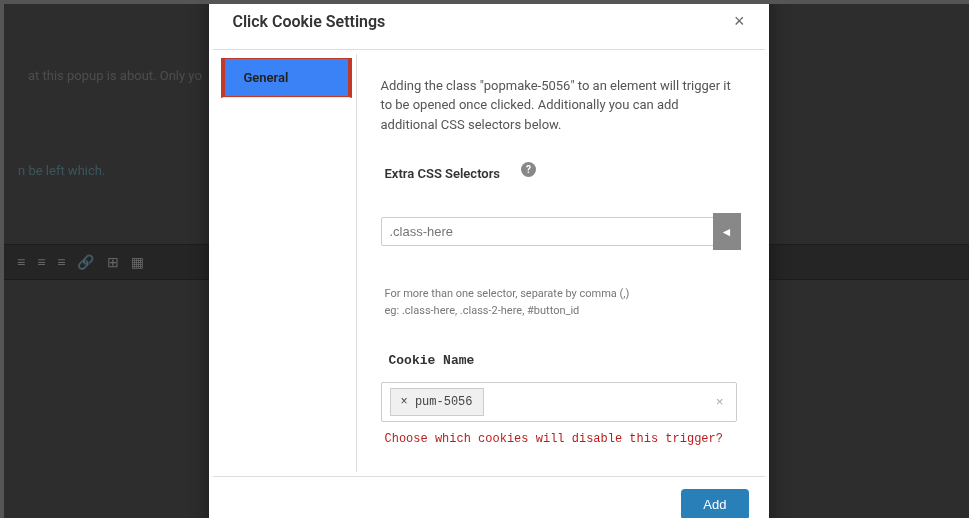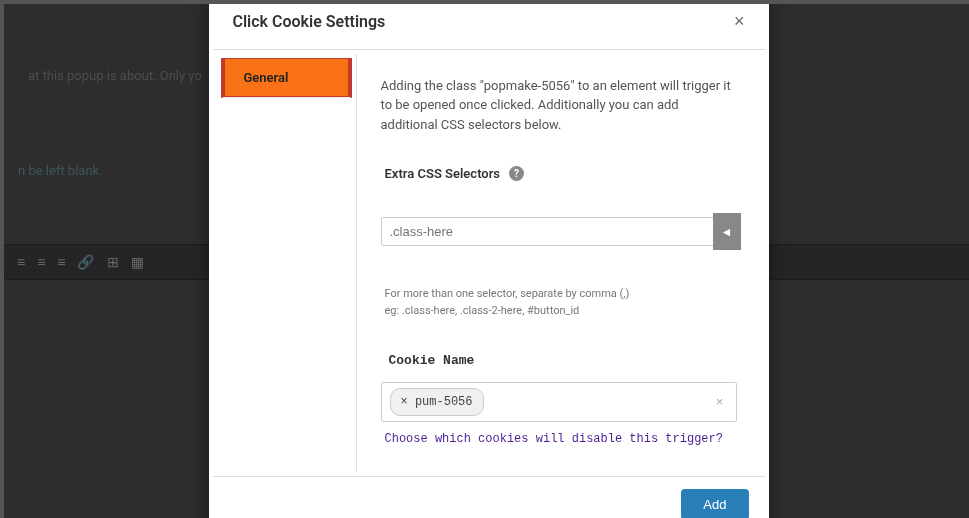--- a/index.html
+++ b/index.html
@@ -113,21 +113,21 @@
 
     .nav-item {
       padding: 12px 16px;
       cursor: pointer;
       font-size: 13px;
       color: #333;
       border-bottom: 1px solid #eee;
     }
 
     .nav-item.active {
-      background: #f97316;
+      background: #3b82f6;
       border-left: 3px solid #c0392b;
       border-right: 3px solid #c0392b;
       font-weight: 600;
       color: #222;
       box-shadow: inset 0 0 0 1px #c0392b;
     }
 
     
     .modal-content {
       flex: 1;
@@ -141,22 +141,22 @@
       line-height: 1.5;
       margin-bottom: 20px;
     }
 
     .section-label {
       font-size: 13px;
       font-weight: 600;
       color: #333;
       margin-bottom: 6px;
       display: flex;
-      align-items: center;
-      gap: 5px;
+      align-items: flex-start;
+      gap: 17px;
     }
 
     .help-icon {
       display: inline-flex;
       align-items: center;
       justify-content: center;
       width: 15px;
       height: 15px;
       background: #888;
       color: #fff;
@@ -219,42 +219,42 @@
       gap: 4px;
       min-height: 32px;
       background: #fff;
       margin-bottom: 6px;
       position: relative;
     }
 
     .cookie-tag {
       background: #f0f0f0;
       border: 1px solid #ccc;
-      border-radius: 10px;
+      border-radius: 0;
       padding: 2px 6px;
       font-size: 12px;
       color: #444;
       display: flex;
       align-items: center;
       gap: 4px;
     }
 
     .cookie-clear {
       position: absolute;
       right: 8px;
       top: 50%;
       transform: translateY(-50%);
       color: #aaa;
       cursor: pointer;
       font-size: 13px;
     }
 
     .cookie-hint {
       font-size: 12px;
-      color: #4c1d95;
+      color: #b91c1c;
     }
 
     
     .modal-footer {
       border-top: 1px solid #ddd;
       padding: 12px 16px;
       display: flex;
       justify-content: flex-end;
     }
 
@@ -267,21 +267,21 @@
       font-size: 13px;
       cursor: pointer;
       font-weight: 500;
     }
   </style>
 </head>
 <body>
 
 <div class="bg-editor">
   <div class="bg-text">at this popup is about. Only yo</div>
-  <div class="bg-text2">n be left blank.</div>
+  <div class="bg-text2">n be left which.</div>
   <div class="bg-toolbar">
     <span class="toolbar-icon">≡</span>
     <span class="toolbar-icon">≡</span>
     <span class="toolbar-icon">≡</span>
     <span class="toolbar-icon">🔗</span>
     <span class="toolbar-icon">⊞</span>
     <span class="toolbar-icon">▦</span>
   </div>
 </div>
 

